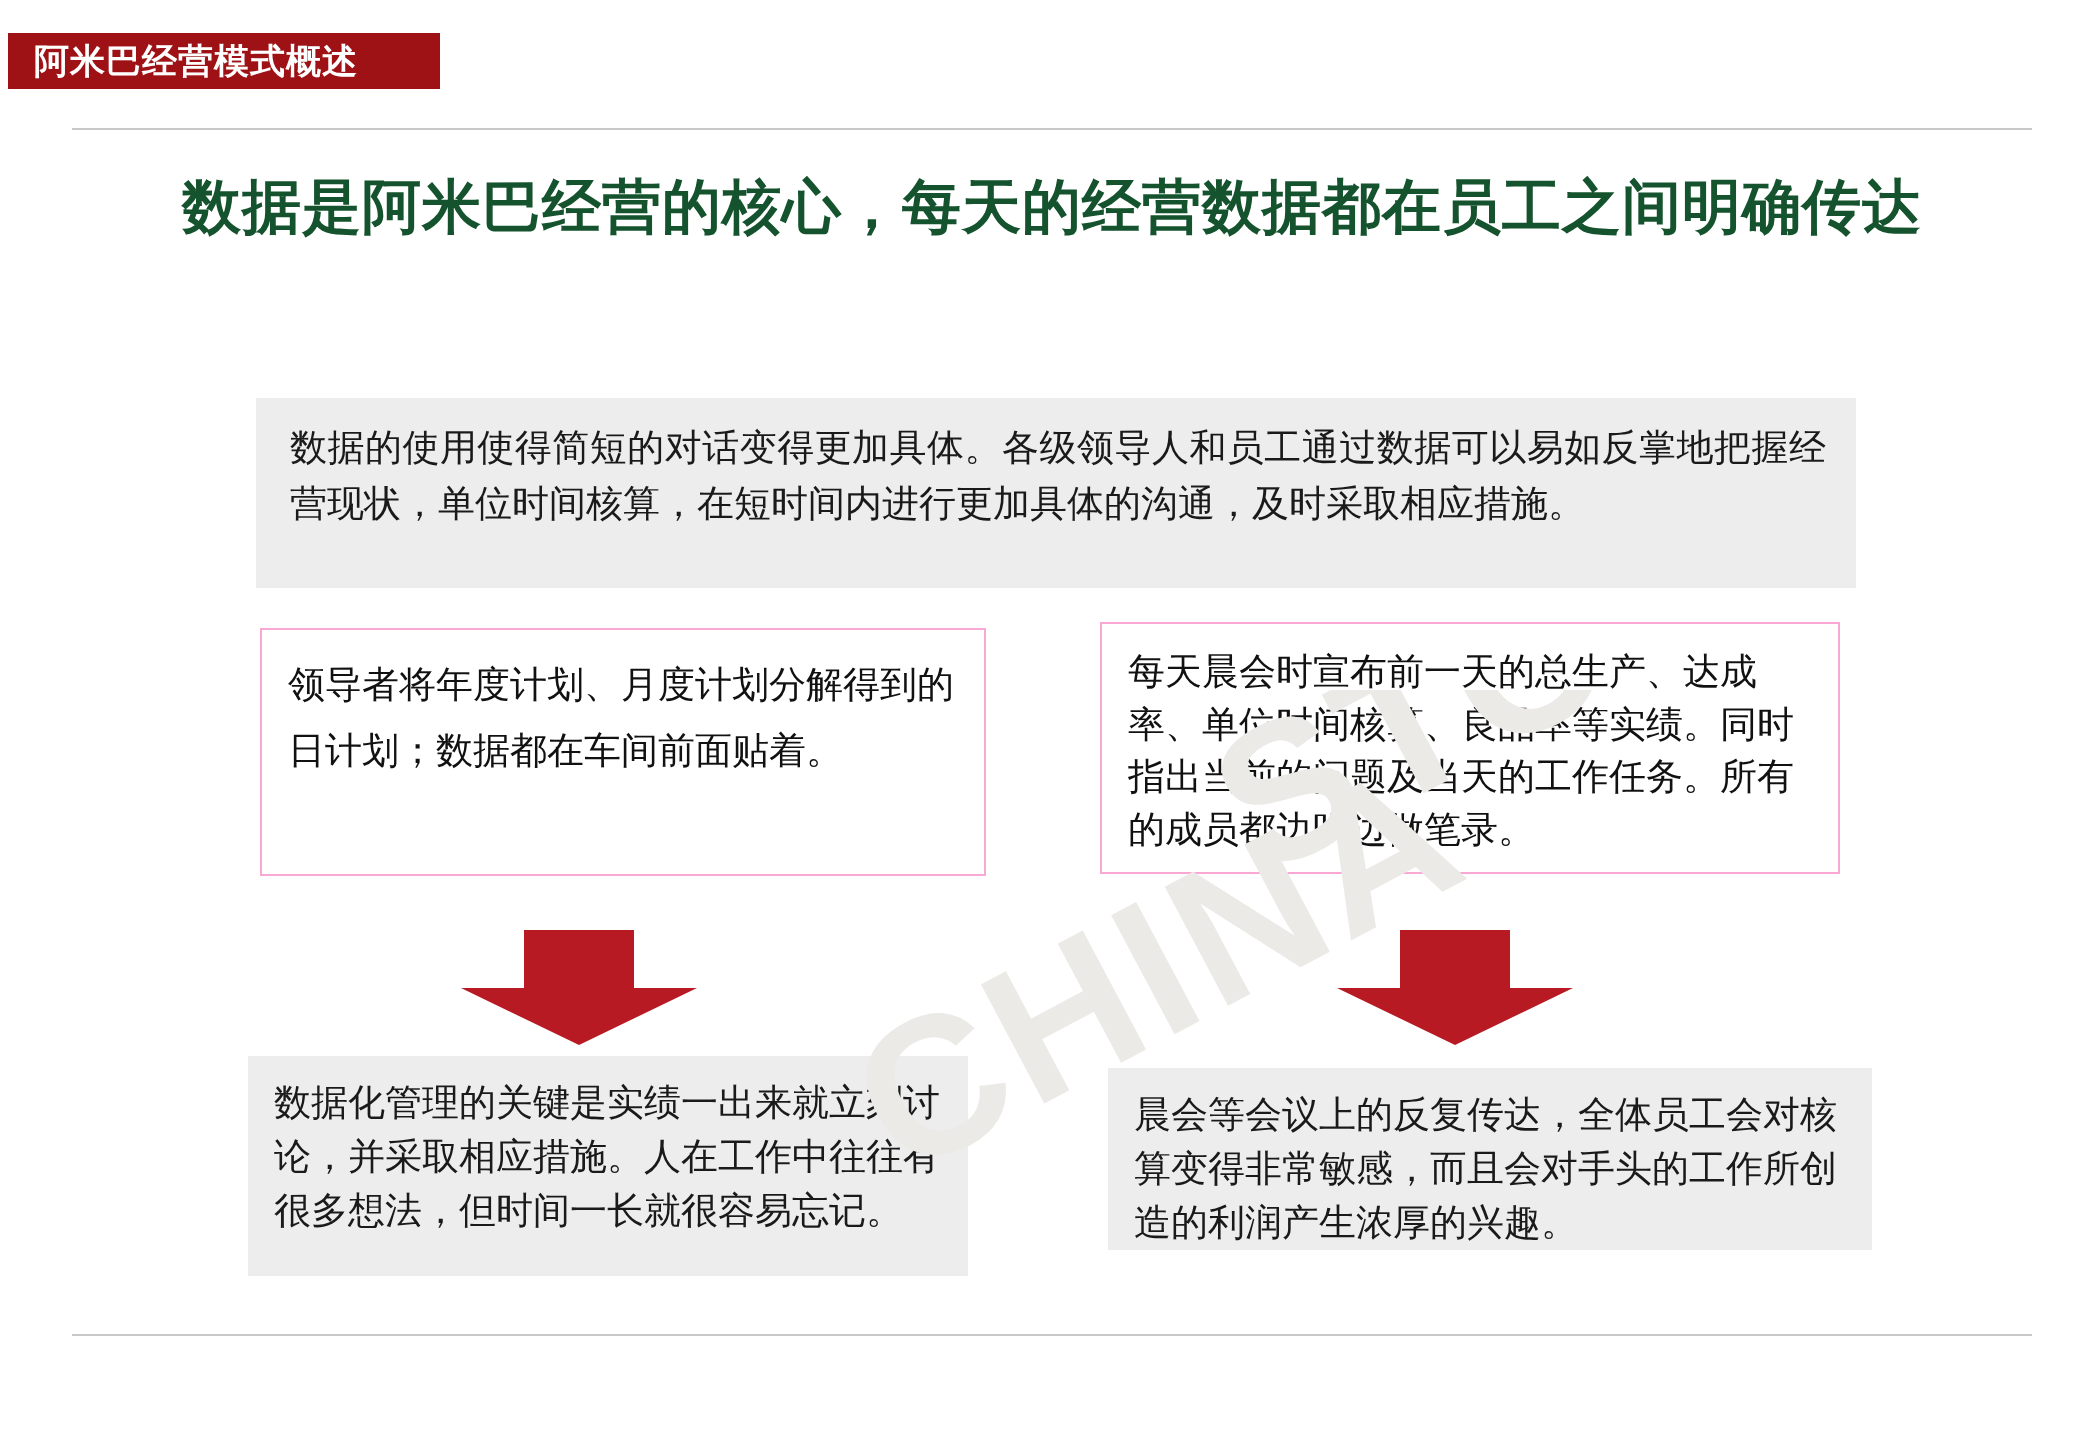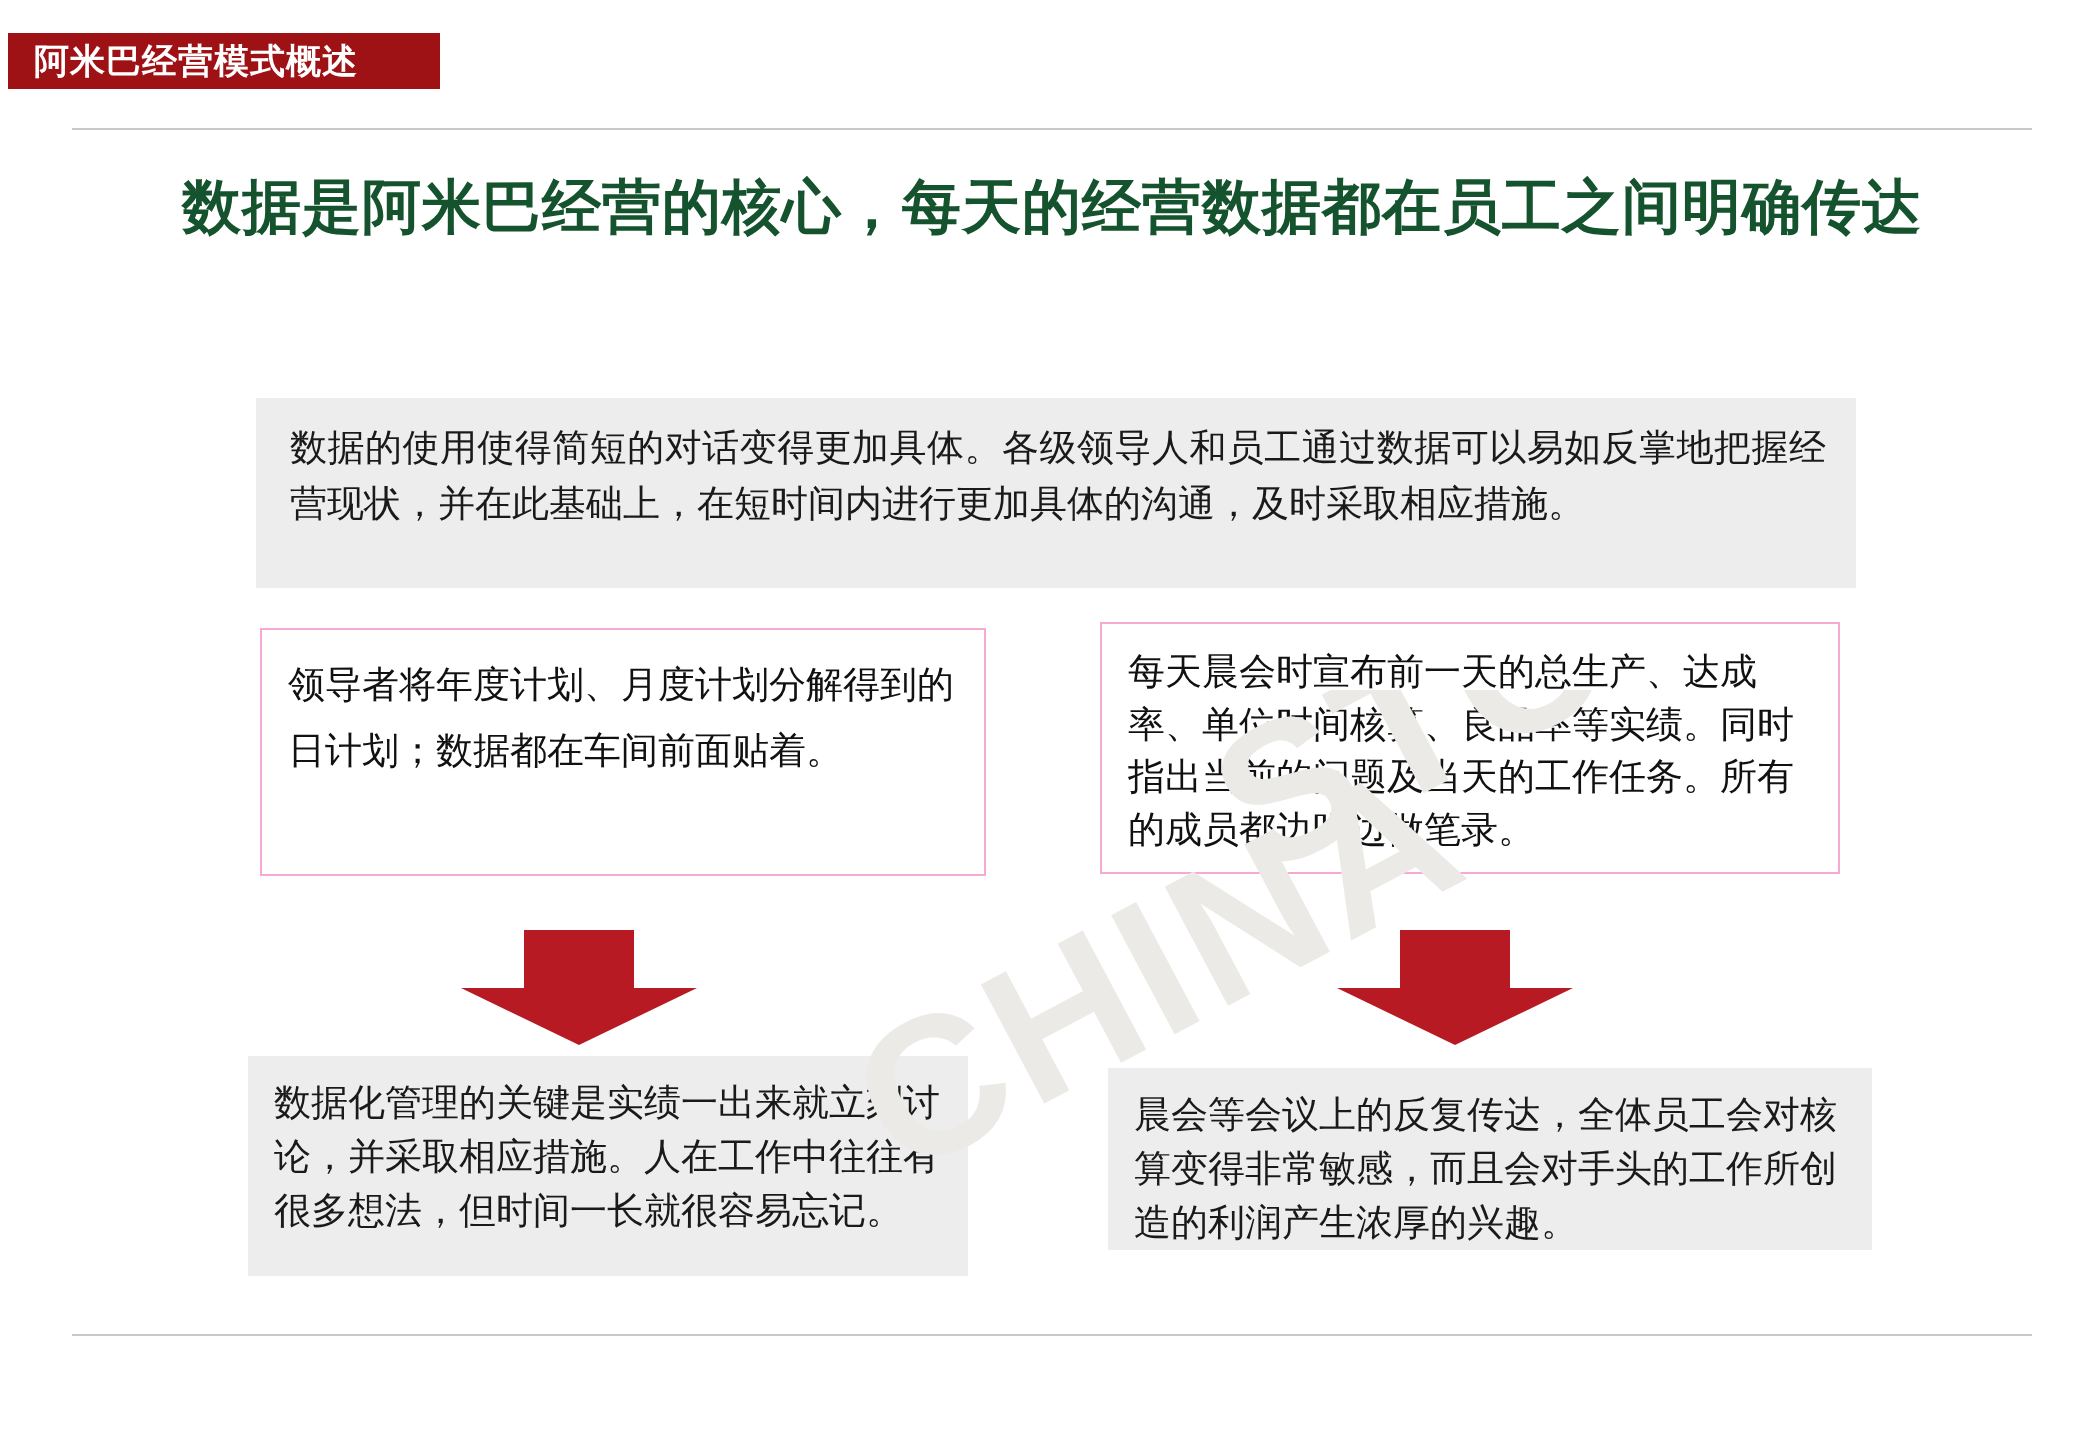--- a/index.html
+++ b/index.html
@@ -194,21 +194,21 @@
 
   <div class="header-tag">
     <span>阿米巴经营模式概述</span>
   </div>
 
   <div class="header-rule"></div>
 
   <div class="slide-title">数据是阿米巴经营的核心，每天的经营数据都在员工之间明确传达</div>
 
 
-  <div class="intro-box">数据的使用使得简短的对话变得更加具体。各级领导人和员工通过数据可以易如反掌地把握经营现状，并在此基础上，在短时间内进行更加具体的沟通，及时采取相应措施。</div>
+  <div class="intro-box">数据的使用使得简短的对话变得更加具体。各级领导人和员工通过数据可以易如反掌地把握经营现状，单位时间核算，在短时间内进行更加具体的沟通，及时采取相应措施。</div>
 
   <div class="box-outline" id="box-left-top">领导者将年度计划、月度计划分解得到的日计划；数据都在车间前面贴着。</div>
 
   <svg class="arrow" style="left:446px; top:930px;" width="250" height="118" viewBox="0 0 250 118">
     <polygon points="70,0 180,0 180,58 243,58 125,115 7,58 70,58" fill="#b71a22"></polygon>
   </svg>
 
   <div class="box-gray" id="box-left-bottom">数据化管理的关键是实绩一出来就立刻讨论，并采取相应措施。人在工作中往往有很多想法，但时间一长就很容易忘记。</div>
 
   <div class="box-outline" id="box-right-top">每天晨会时宣布前一天的总生产、达成率、单位时间核算、良品率等实绩。同时指出当前的问题及当天的工作任务。所有的成员都边听边做笔录。</div>

